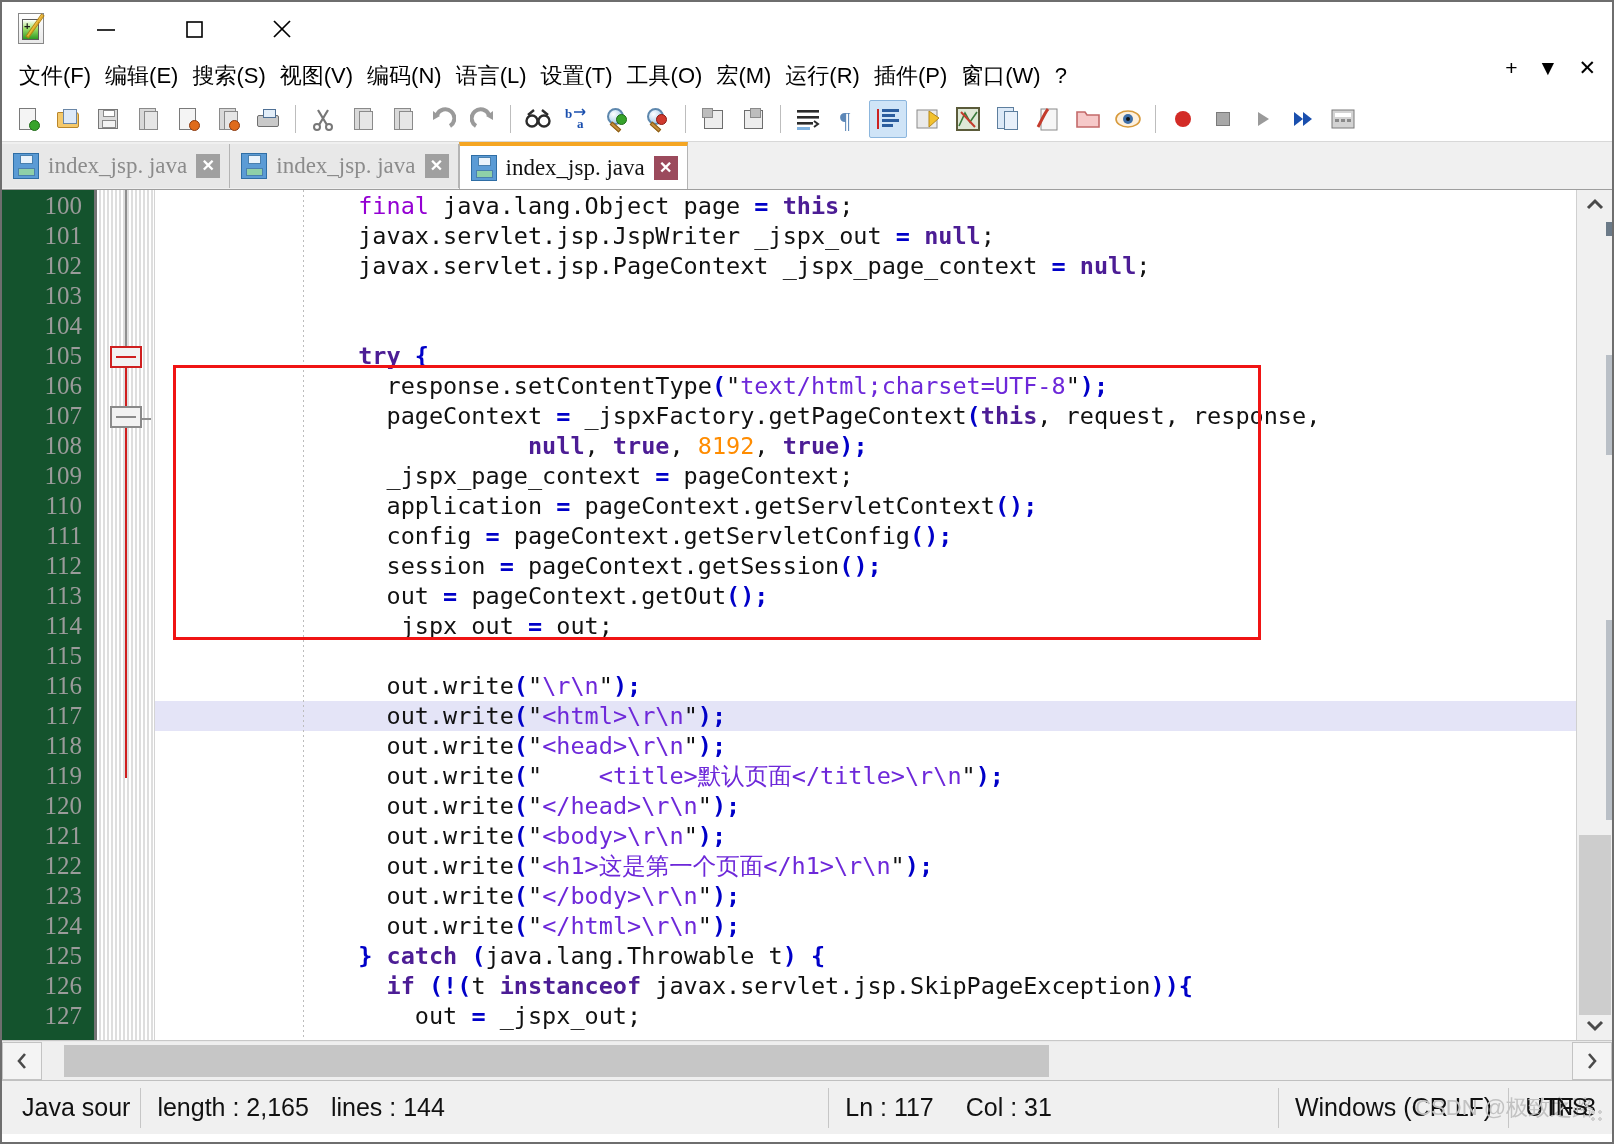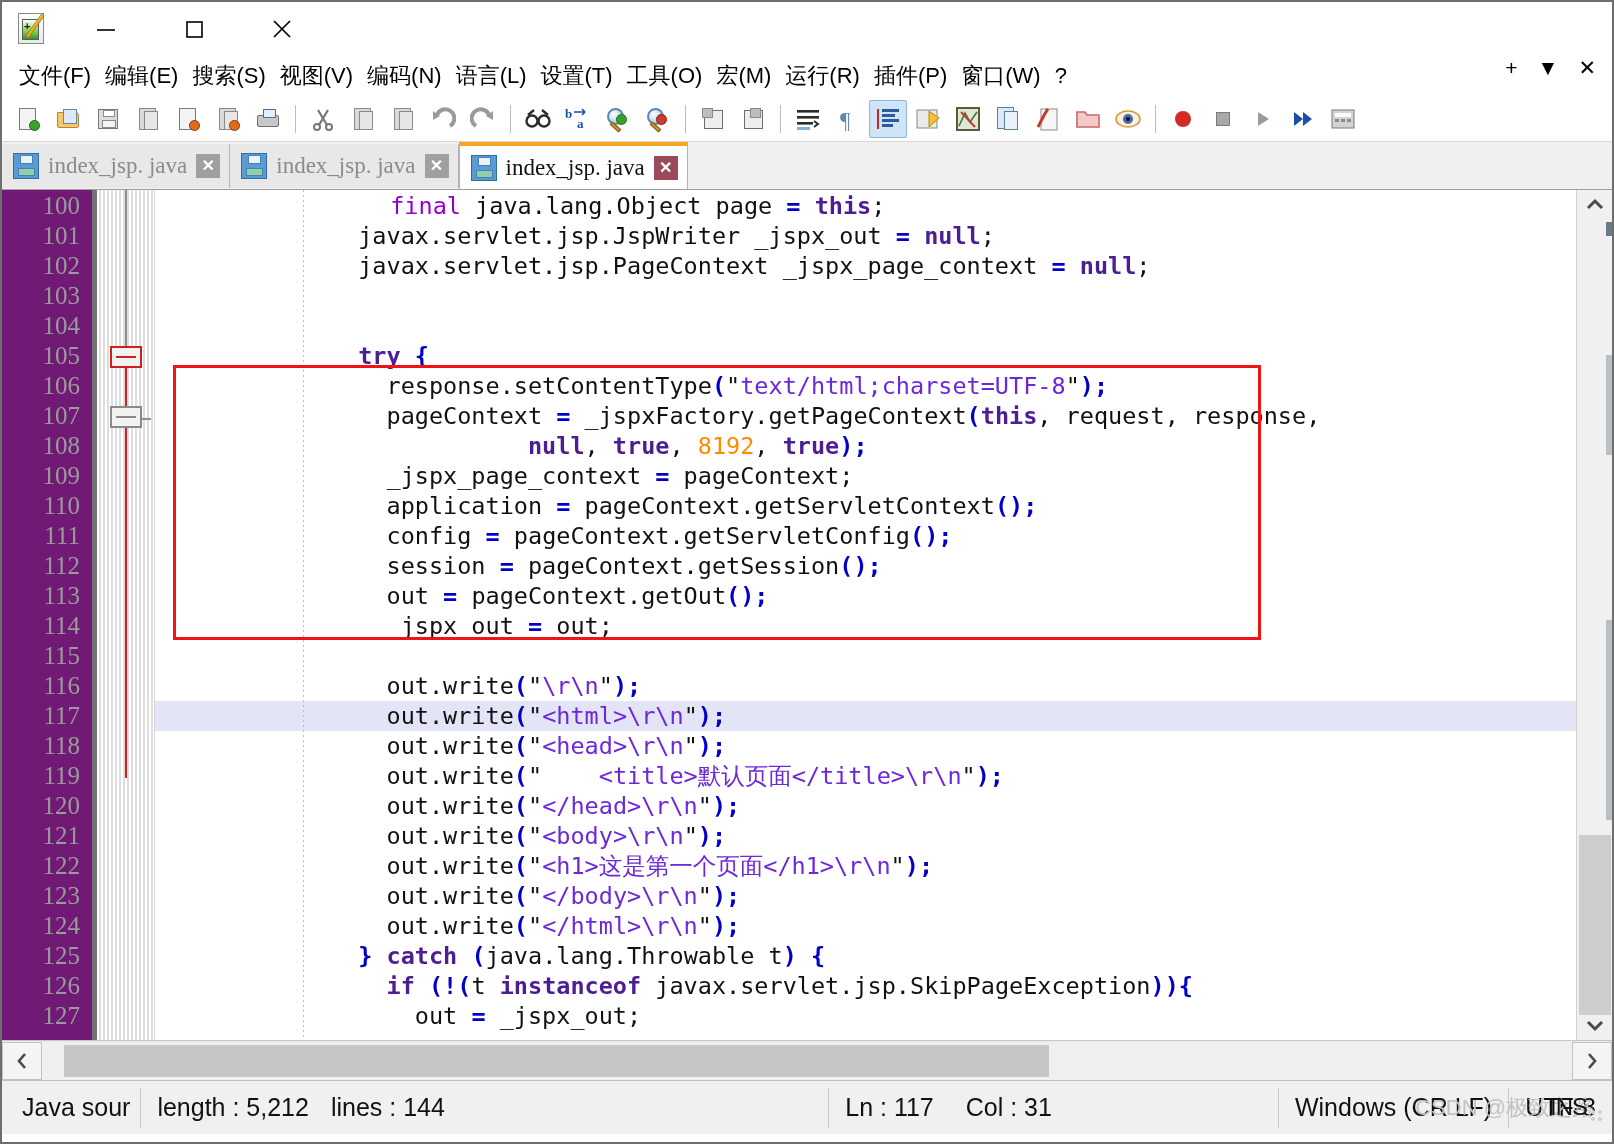--- a/index.html
+++ b/index.html
@@ -153,22 +153,22 @@
     background:#a0a0a0;color:#fff;font:700 16px "Liberation Sans",sans-serif;flex:0 0 auto;
   }
   .tab.active .tab-x{background:#9b4a5c;}
 
   
   .editor{
     position:relative;height:850px;display:flex;background:#ffffff;
     overflow:hidden;
   }
   .gutter{
-    width:95px;background:#701a75;flex:0 0 auto;
-    border-right:5px solid #737373;box-sizing:border-box;
+    width:95px;background:#14532d;flex:0 0 auto;
+    border-right:3px solid #737373;box-sizing:border-box;
     padding-top:1px;
   }
   .gutter .ln{
     height:30px;line-height:30px;text-align:right;padding-right:12px;
     font-family:"Liberation Serif", serif;font-size:25px;color:#9b9b9b;box-sizing:border-box;
   }
   .foldcol{
     width:58px;flex:0 0 auto;position:relative;
     background:repeating-linear-gradient(90deg,#ffffff 0 2px,#dedede 2px 4px);
     border-right:1px solid #d4d4d4;box-sizing:border-box;
@@ -187,21 +187,21 @@
   }
   .code{
     position:relative;
     font-family:"DejaVu Sans Mono", monospace;
     font-size:23.5px;line-height:30px;
     white-space:pre;color:#111;padding-top:1px;
   }
   .cline{height:30px;padding-left:90px;position:relative;box-sizing:border-box;}
   .cline.hl{background:#e4e4f7;}
   .kw{color:#4c1d95;font-weight:700;}
-  .kwp{color:#9400d3;margin-left:32px;}
+  .kwp{color:#9400d3;}
   .str{color:#6d28d9;}
   .num{color:#ff8c00;}
   .op{color:#0000c8;font-weight:700;}
   .pl{color:#111;}
   .indent-guide{
     position:absolute;top:0;bottom:0;width:1px;
     background:repeating-linear-gradient(180deg,#bdbdbd 0 2px,transparent 2px 5px);
   }
   .redbox{
     position:absolute;border:3px solid #f01414;box-sizing:border-box;pointer-events:none;
@@ -627,21 +627,21 @@
     <div class="hs-arrow">
       <svg width="14" height="20" viewBox="0 0 14 20">
           <path d="M4 3 L10 10 L4 17" stroke="#4a4a4a" stroke-width="2.6" fill="none"></path>
         </svg>
     </div>
   </div>
 
   <div class="statusbar">
     <div class="st-cell" style="padding-left:20px;padding-right:10px;">Java sour</div>
     <div class="st-sep"></div>
-    <div class="st-cell">length : 5,212</div>
+    <div class="st-cell">length : 2,165</div>
     <div class="st-cell" style="padding-left:6px;">lines : 144</div>
     <div class="st-sep" style="margin-left:auto;"></div>
     <div class="st-cell">Ln : 117</div>
     <div class="st-cell">Col : 31</div>
     <div class="st-sep" style="margin-left:210px;"></div>
     <div class="st-cell">Windows (CR LF)</div>
     <div class="st-sep"></div>
     <div class="st-cell">UTF-8</div>
     <div class="watermark">CSDN @极致之路</div>
     <div class="wm-ins">INS</div>

